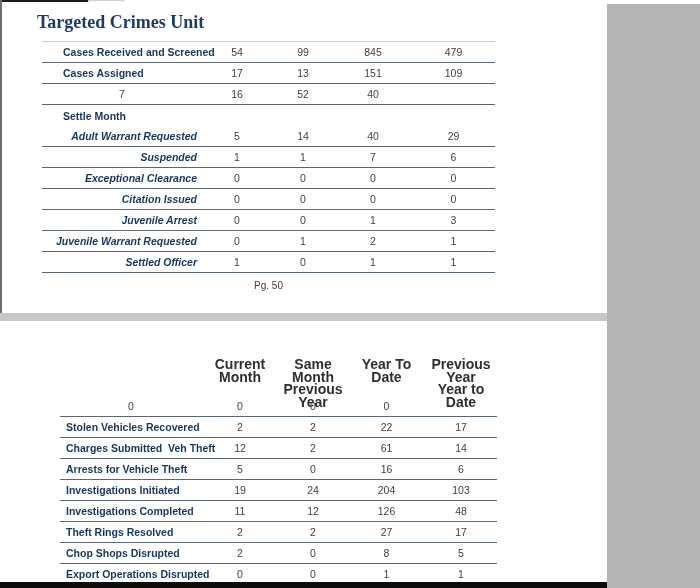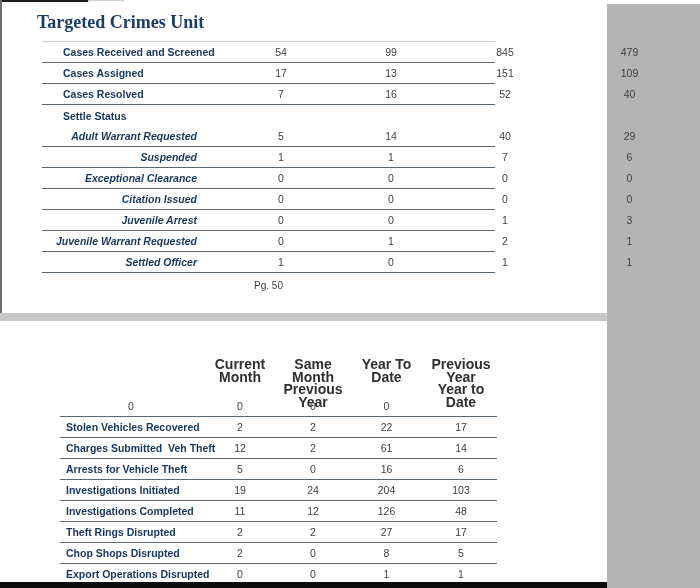--- a/index.html
+++ b/index.html
@@ -28,21 +28,21 @@
     font-family:"Liberation Serif","DejaVu Serif",serif;
     font-weight:bold;font-size:18px;line-height:21px;color:#1c3c68;
   }
 
   .tbl{box-sizing:border-box;}
   .t1{margin:8px 0 0 40px;width:453px;border-top:1px solid #cccccc;}
   .t2{margin:0 0 0 60px;width:437px;}
 
   .row{display:grid;height:21px;align-items:center;box-sizing:border-box;
        border-bottom:1.5px solid #5a6770;}
-  .t1 .row{grid-template-columns:160px 70px 62px 78px 83px;gap:44px;}
+  .t1 .row{grid-template-columns:160px 70px 62px 78px 83px;}
   .t2 .row{grid-template-columns:142px 76px 70px 77px 72px;}
   .row.group{border-bottom:none;}
 
   .lbl{color:#17365d;font-weight:bold;font-size:10.5px;white-space:pre;
        padding-left:21px;text-align:left;overflow:visible;}
   .t2 .lbl{padding-left:6px;}
   .lbl.indent{text-align:right;padding-left:0;padding-right:5px;font-style:italic;}
   .t2 .lbl.indent{padding-right:12px;}
   .val{text-align:center;color:#3f3f3f;font-size:10.5px;}
 
@@ -77,28 +77,27 @@
     <div class="val">479</div>
   </div>
         <div class="row">
     <div class="lbl">Cases Assigned</div>
     <div class="val">17</div>
     <div class="val">13</div>
     <div class="val">151</div>
     <div class="val">109</div>
   </div>
         <div class="row">
-    <div class="lbl">Cases Resolved</div>
     <div class="val">7</div>
     <div class="val">16</div>
     <div class="val">52</div>
     <div class="val">40</div>
   </div>
         <div class="row group">
-    <div class="lbl">Settle Status</div>
+    <div class="lbl">Settle Month</div>
     <div class="val"></div>
     <div class="val"></div>
     <div class="val"></div>
     <div class="val"></div>
   </div>
         <div class="row">
     <div class="lbl indent">Adult Warrant Requested</div>
     <div class="val">5</div>
     <div class="val">14</div>
     <div class="val">40</div>
@@ -200,21 +199,21 @@
     <div class="val">103</div>
   </div>
         <div class="row">
     <div class="lbl">Investigations Completed</div>
     <div class="val">11</div>
     <div class="val">12</div>
     <div class="val">126</div>
     <div class="val">48</div>
   </div>
         <div class="row">
-    <div class="lbl">Theft Rings Disrupted</div>
+    <div class="lbl">Theft Rings Resolved</div>
     <div class="val">2</div>
     <div class="val">2</div>
     <div class="val">27</div>
     <div class="val">17</div>
   </div>
         <div class="row">
     <div class="lbl">Chop Shops Disrupted</div>
     <div class="val">2</div>
     <div class="val">0</div>
     <div class="val">8</div>

